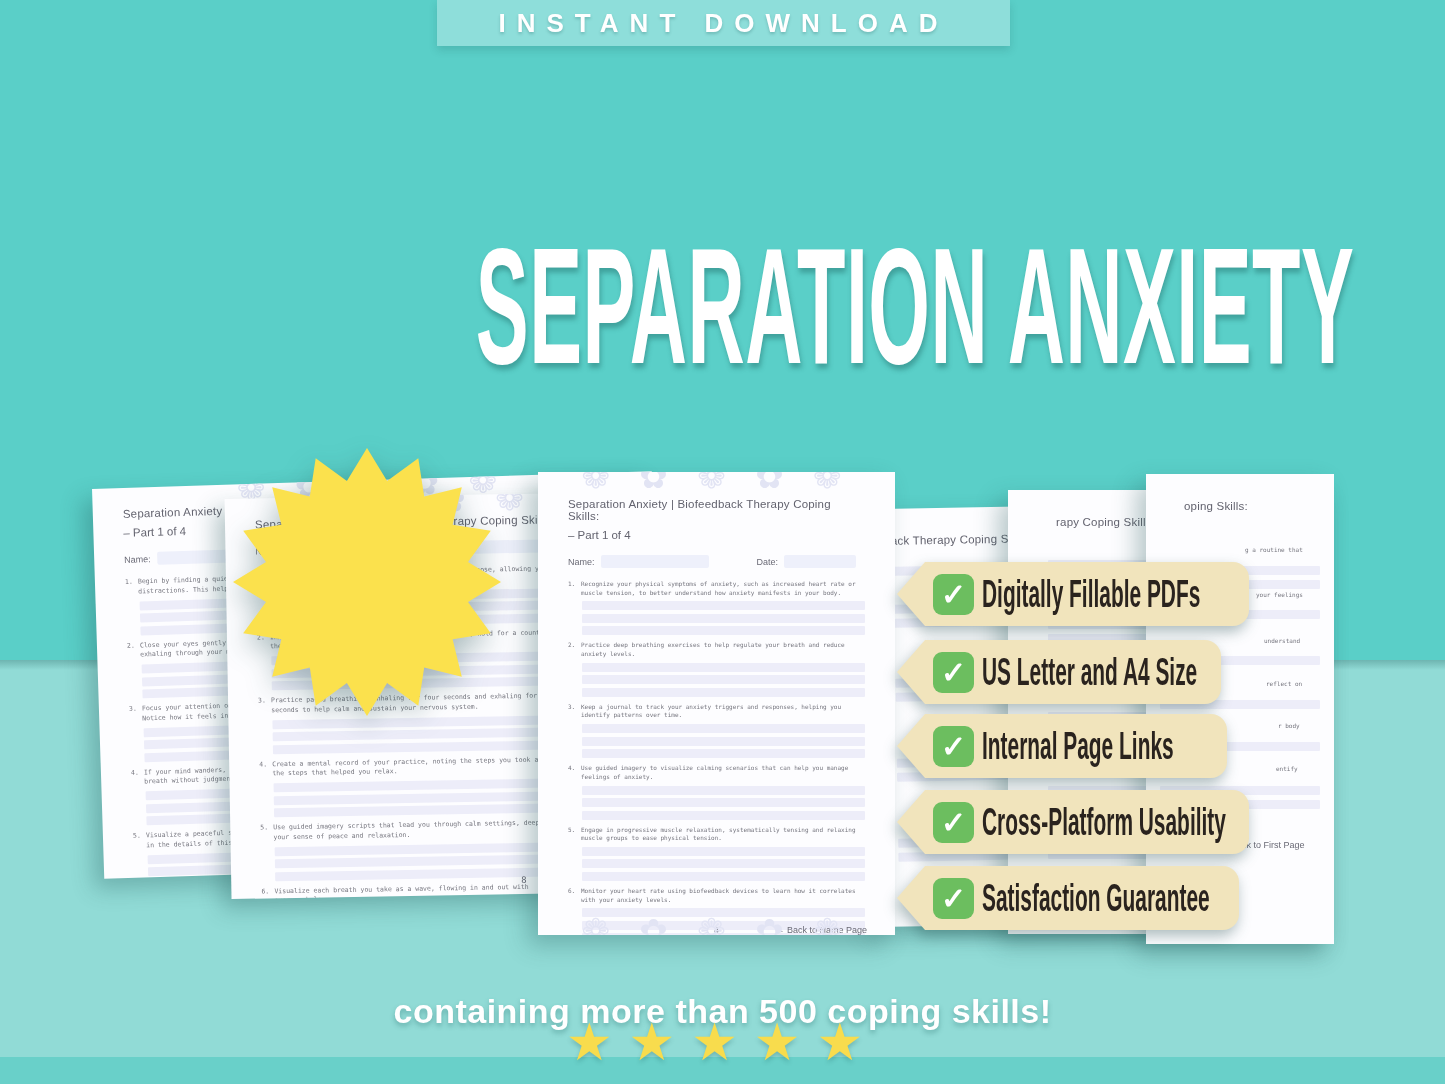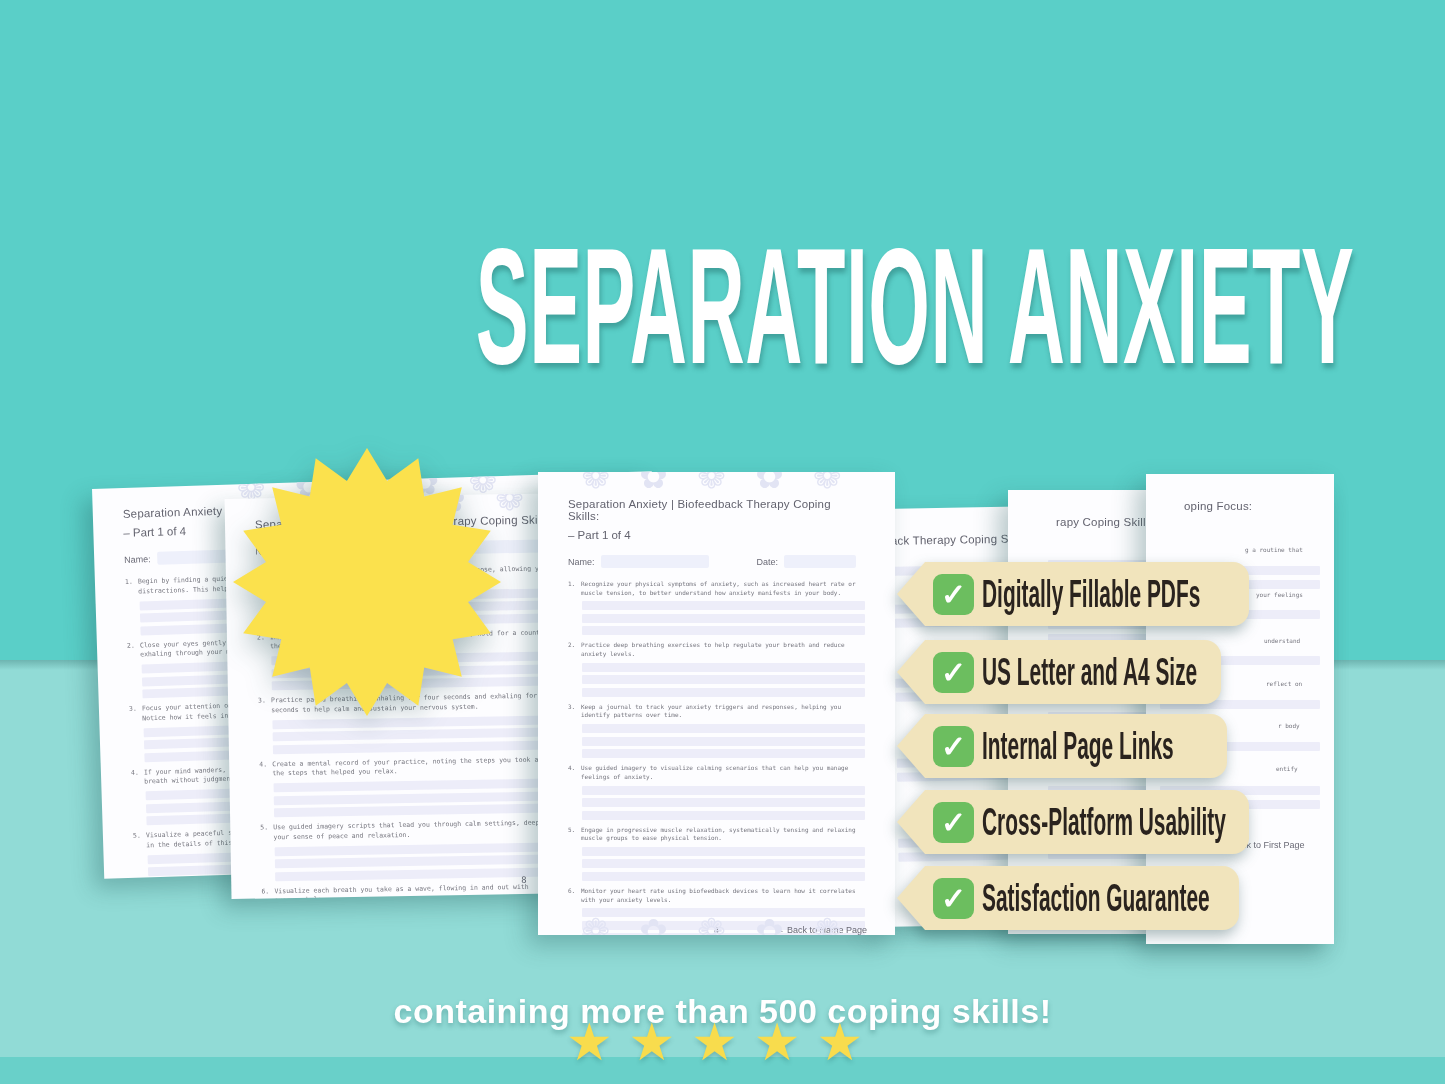--- a/index.html
+++ b/index.html
@@ -103,20 +103,23 @@
          text-shadow:0 3px 4px rgba(20,80,78,.25);font-family:"DejaVu Sans",sans-serif;}
 </style>
 </head>
 <body>
 
 <div class="canvas">
   <div class="bg-top"></div>
   <div class="bg-bottom"></div>
   <div class="bg-strip"></div>
 
+  <div class="banner">
+    <span>INSTANT DOWNLOAD</span>
+  </div>
 
   <div class="title-wrap title2">
     <span class="sq">SEPARATION ANXIETY</span>
   </div>
 
   <div class="page page-a">
     <div class="mandala top">❁ ✿ ❁ ✿ ❁</div>
     <div class="inner">
       <div class="p-header">Separation Anxiety | Biofeedback Therapy Coping Skills:</div>
       <div class="p-part">– Part 1 of 4</div>
@@ -259,21 +262,21 @@
     <div class="rbar" style="left:40px;top:130px;width:270px;"></div>
     <div class="rbar" style="left:40px;top:144px;width:270px;"></div>
     <div class="rbar" style="left:40px;top:222px;width:270px;"></div>
     <div class="rbar" style="left:40px;top:236px;width:270px;"></div>
     <div class="rbar" style="left:40px;top:296px;width:270px;"></div>
     <div class="rbar" style="left:40px;top:310px;width:270px;"></div>
     <div class="rbar" style="left:40px;top:360px;width:270px;"></div>
   </div>
 
   <div class="page page-e">
-    <div class="p-header">oping Focus:</div>
+    <div class="p-header">oping Skills:</div>
     <div class="frag" style="left:99px;top:72px;">g a routine that</div>
     <div class="frag" style="left:110px;top:117px;">your feelings</div>
     <div class="frag" style="left:118px;top:163px;">understand</div>
     <div class="frag" style="left:120px;top:206px;">reflect on</div>
     <div class="frag" style="left:132px;top:248px;">r body</div>
     <div class="frag" style="left:130px;top:291px;">entify</div>
     <div class="frag f-back" style="left:96px;top:366px;">ck to First Page</div>
     <div class="rbar" style="left:14px;top:92px;width:160px;"></div>
     <div class="rbar" style="left:14px;top:106px;width:160px;"></div>
     <div class="rbar" style="left:14px;top:136px;width:160px;"></div>

